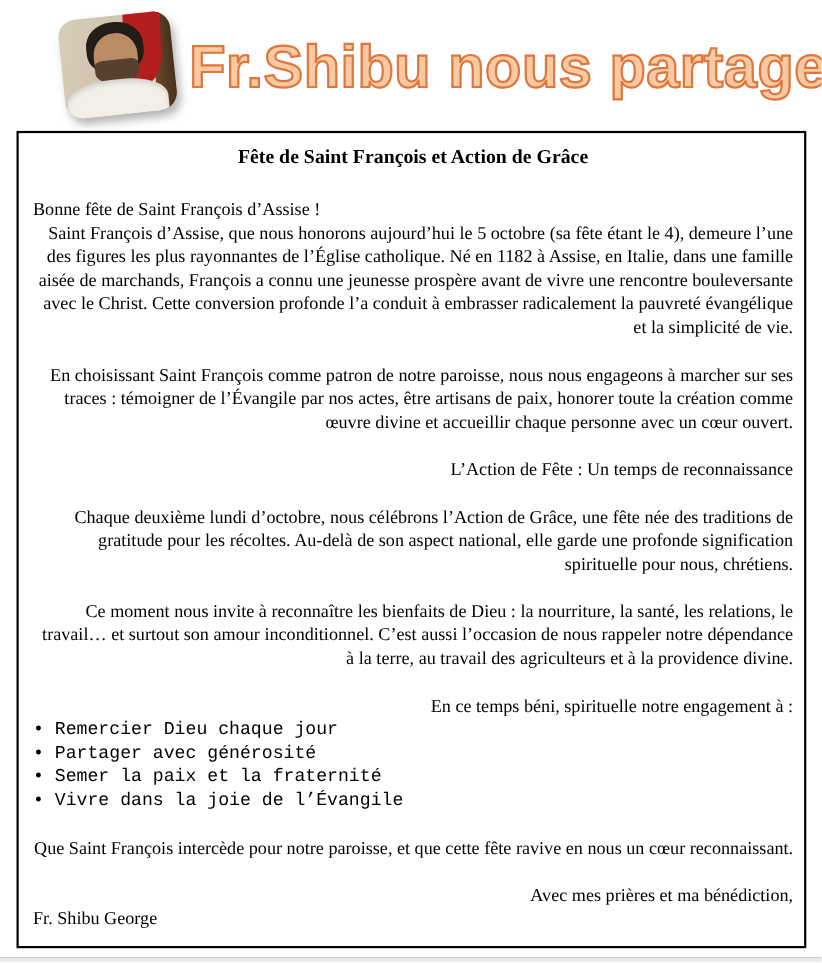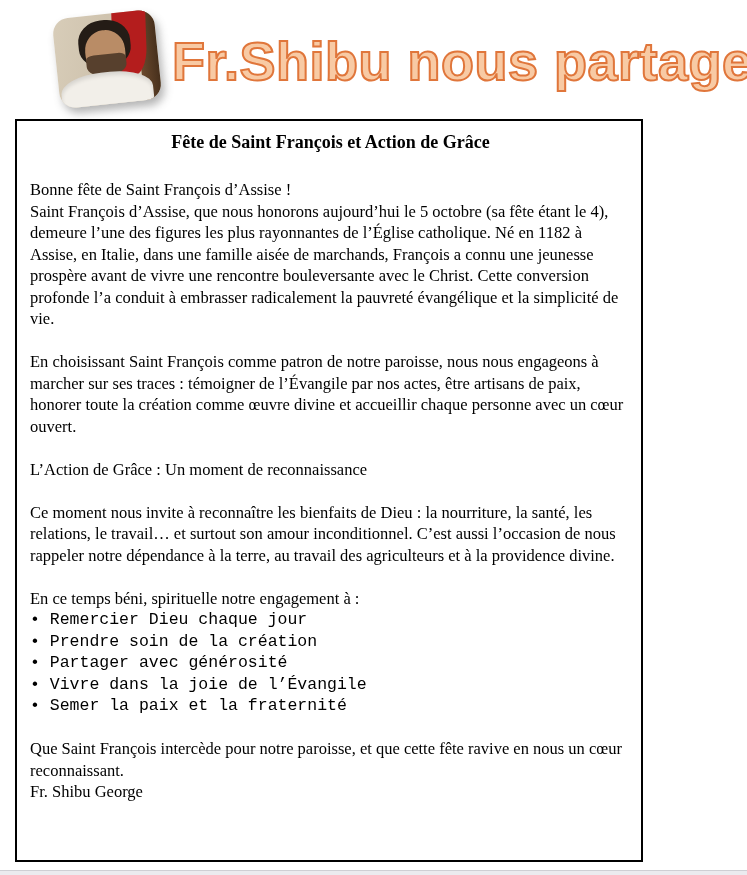--- a/index.html
+++ b/index.html
@@ -70,38 +70,38 @@
     color: #f8caa4;
     -webkit-text-stroke: 2px #e0763b;
     text-stroke: 2px #e0763b;
     white-space: nowrap;
   }
 
   
   .article-box {
     position: absolute;
     left: 15px; top: 119px;
-    width: 628px; height: 743px;
+    width: 718px; height: 743px;
     border: 2px solid #000000;
     background: #ffffff;
     padding: 8px 10px 0 13px;
     overflow: hidden;
     color: #000000;
     font-size: 16.5px;
     line-height: 21.5px;
   }
   .article-title {
     text-align: center;
     font-weight: 700;
     font-size: 18px;
     line-height: 22px;
     margin-top: 2px;
     margin-bottom: 26px;
   }
-  .para { margin-top: 21.5px; }
+  .para { margin-top: 21.5px; text-align: right; }
   .para.first { margin-top: 0; }
   .intro-line { margin-top: 4px; }
   .bullet-list { list-style: none; }
   .bullet-list li { display: block; font-family: Liberation Mono, monospace; }
   .bullet-marker { display: inline; }
 
   
   .bottom-strip {
     position: absolute;
     left: 0; bottom: 0;
@@ -126,32 +126,33 @@
     </div>
     <div class="masthead-title">Fr.Shibu nous partage...</div>
   </div>
 
   <div class="article-box">
     <div class="article-title">Fête de Saint François et Action de Grâce</div>
 
     <div class="intro-line">Bonne fête de Saint François d’Assise !</div>
     <div class="para first">Saint François d’Assise, que nous honorons aujourd’hui le 5 octobre (sa fête étant le 4), demeure l’une des figures les plus rayonnantes de l’Église catholique. Né en 1182 à Assise, en Italie, dans une famille aisée de marchands, François a connu une jeunesse prospère avant de vivre une rencontre bouleversante avec le Christ. Cette conversion profonde l’a conduit à embrasser radicalement la pauvreté évangélique et la simplicité de vie.</div>
     <div class="para">En choisissant Saint François comme patron de notre paroisse, nous nous engageons à marcher sur ses traces : témoigner de l’Évangile par nos actes, être artisans de paix, honorer toute la création comme œuvre divine et accueillir chaque personne avec un cœur ouvert.</div>
-    <div class="para">L’Action de Grâce : Un moment de reconnaissance</div>
+    <div class="para">L’Action de Fête : Un temps de reconnaissance</div>
+    <div class="para">Chaque deuxième lundi d’octobre, nous célébrons l’Action de Grâce, une fête née des traditions de gratitude pour les récoltes. Au-delà de son aspect national, elle garde une profonde signification spirituelle pour nous, chrétiens.</div>
     <div class="para">Ce moment nous invite à reconnaître les bienfaits de Dieu : la nourriture, la santé, les relations, le travail… et surtout son amour inconditionnel. C’est aussi l’occasion de nous rappeler notre dépendance à la terre, au travail des agriculteurs et à la providence divine.</div>
 
     <div class="para">En ce temps béni, spirituelle notre engagement à :</div>
     <ul class="bullet-list">
       <li><span class="bullet-marker">•</span> <span>Remercier Dieu chaque jour</span></li>
-      <li><span class="bullet-marker">•</span> <span>Prendre soin de la création</span></li>
       <li><span class="bullet-marker">•</span> <span>Partager avec générosité</span></li>
+      <li><span class="bullet-marker">•</span> <span>Semer la paix et la fraternité</span></li>
       <li><span class="bullet-marker">•</span> <span>Vivre dans la joie de l’Évangile</span></li>
-      <li><span class="bullet-marker">•</span> <span>Semer la paix et la fraternité</span></li>
     </ul>
 
     <div class="para">Que Saint François intercède pour notre paroisse, et que cette fête ravive en nous un cœur reconnaissant.</div>
 
+    <div class="para">Avec mes prières et ma bénédiction,</div>
     <div>Fr. Shibu George</div>
   </div>
 
   <div class="bottom-strip"></div>
 
 </div>
 
 </body></html>

